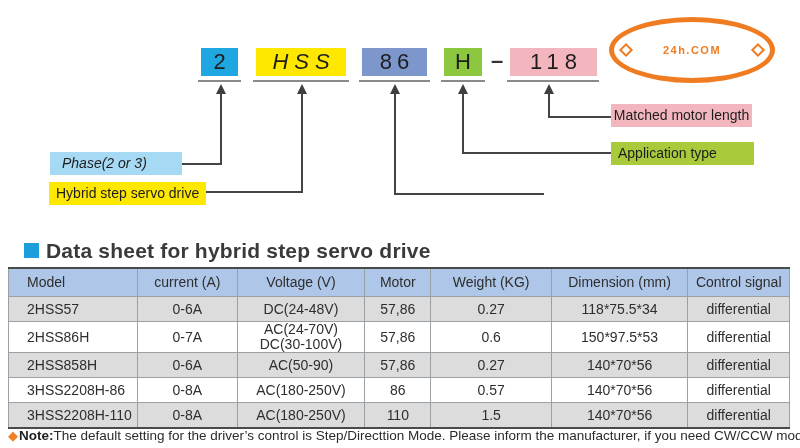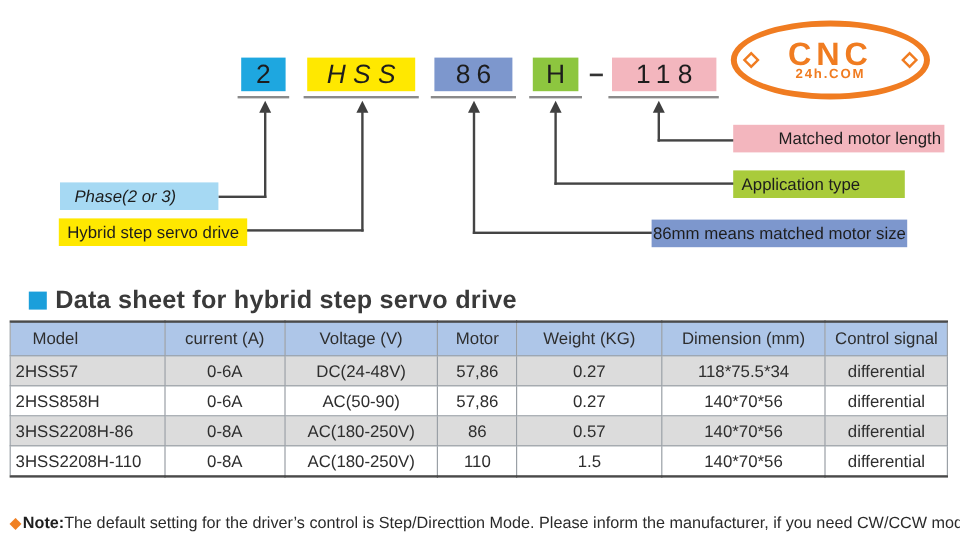--- a/index.html
+++ b/index.html
@@ -65,38 +65,37 @@
 
   
   .spec-table{position:absolute;left:8px;top:267px;width:782px;
       border-collapse:collapse;table-layout:fixed;
       border-top:2px solid #4a4a4a;border-bottom:2px solid #4a4a4a;}
   .spec-table th,.spec-table td{
       border:1px solid #9aa0a6;font-weight:normal;font-size:14px;color:#2e2e2e;
       text-align:center;padding:0;height:24px;line-height:15px;}
   .spec-table thead th{background:#aec6e8;height:27px;}
   .spec-table thead th:first-child{text-align:left;padding-left:18px;}
-  .spec-table tbody td:first-child{text-align:left;padding-left:4px;}
+  .spec-table tbody td:first-child{text-align:left;padding-left:18px;}
   .spec-table tbody tr:nth-child(odd) td{background:#dcdcdc;}
   .spec-table tbody tr:nth-child(even) td{background:#ffffff;}
 
   
   .note{position:absolute;left:8px;top:428px;font-size:13.5px;color:#2b2b2b;white-space:nowrap;}
   .note .diamond-bullet{color:#f08023;font-size:13px;margin-right:1px;}
   .note .note-label{font-weight:bold;color:#1f1f1f;}
 </style>
 </head>
 <body>
 
 <div class="page">
 
 
   <div class="logo">
     <div class="diamond d-left"></div>
-    <div class="l1">CNC</div>
     <div class="l2">24h.COM</div>
     <div class="diamond d-right"></div>
   </div>
 
   <div class="seg" id="seg0" style="background-color: rgb(30, 167, 224);">2</div>
   <div class="seg" id="seg1" style="background-color: rgb(255, 232, 0); font-style: italic;">HSS</div>
   <div class="seg" id="seg2" style="background-color: rgb(125, 151, 205);">86</div>
   <div class="seg" id="seg3" style="background-color: rgb(141, 198, 63);">H</div>
   <div class="seg-dash">–</div>
   <div class="seg" id="seg4" style="background-color: rgb(243, 182, 190);">118</div>
@@ -118,23 +117,22 @@
   <div class="hline" id="h2"></div>
   <div class="arrow-up" id="a3"></div>
   <div class="vline" id="v3"></div>
   <div class="hline" id="h3"></div>
   <div class="arrow-up" id="a4"></div>
   <div class="vline" id="v4"></div>
   <div class="hline" id="h4"></div>
 
   <div class="tag" id="tag-phase" style="background-color: rgb(166, 217, 243);">Phase(2 or 3)</div>
   <div class="tag" id="tag-hybrid" style="background-color: rgb(255, 232, 0);">Hybrid step servo drive</div>
-  <div class="tag" id="tag-size" style="background-color: rgb(125, 151, 205);">86mm means matched motor size</div>
   <div class="tag" id="tag-app" style="background-color: rgb(169, 203, 59);">Application type</div>
-  <div class="tag" id="tag-length" style="background-color: rgb(243, 182, 190); padding-left: 35px;">Matched motor length</div>
+  <div class="tag" id="tag-length" style="background-color: rgb(243, 182, 190);">Matched motor length</div>
 
   <div class="sec-title" id="title2">
     <div class="bullet" style="background-color: rgb(27, 159, 219);"></div>
     <div class="txt">Data sheet for hybrid step servo drive</div>
   </div>
 
   <table class="spec-table">
     <colgroup>
       <col style="width:16.5%">
         <col style="width:12.8%">
@@ -159,20 +157,29 @@
         <tr>
           <td>2HSS57</td>
           <td>0-6A</td>
           <td>DC(24-48V)</td>
           <td>57,86</td>
           <td>0.27</td>
           <td>118*75.5*34</td>
           <td>differential</td>
         </tr>
         <tr>
+          <td>2HSS86H</td>
+          <td>0-7A</td>
+          <td>AC(24-70V)<br>DC(30-100V)</td>
+          <td>57,86</td>
+          <td>0.6</td>
+          <td>150*97.5*53</td>
+          <td>differential</td>
+        </tr>
+        <tr>
           <td>2HSS858H</td>
           <td>0-6A</td>
           <td>AC(50-90)</td>
           <td>57,86</td>
           <td>0.27</td>
           <td>140*70*56</td>
           <td>differential</td>
         </tr>
         <tr>
           <td>3HSS2208H-86</td>

